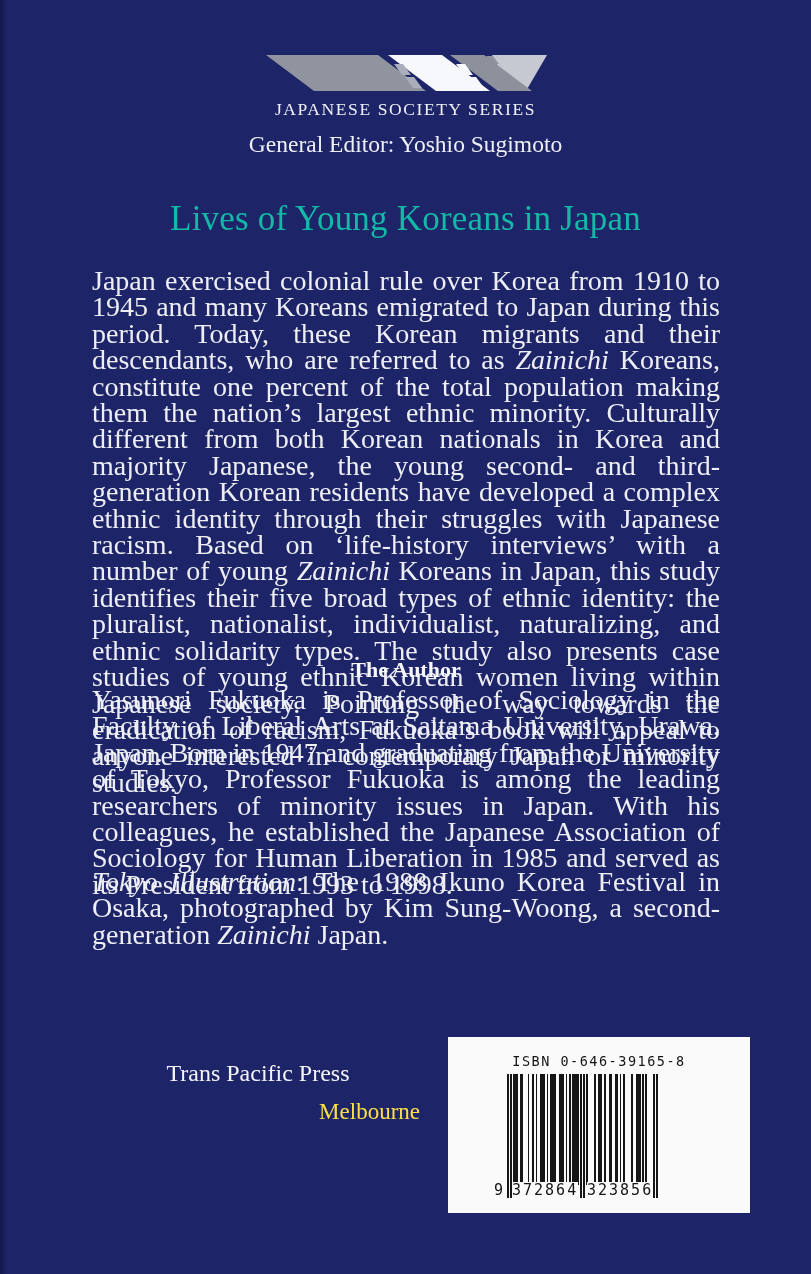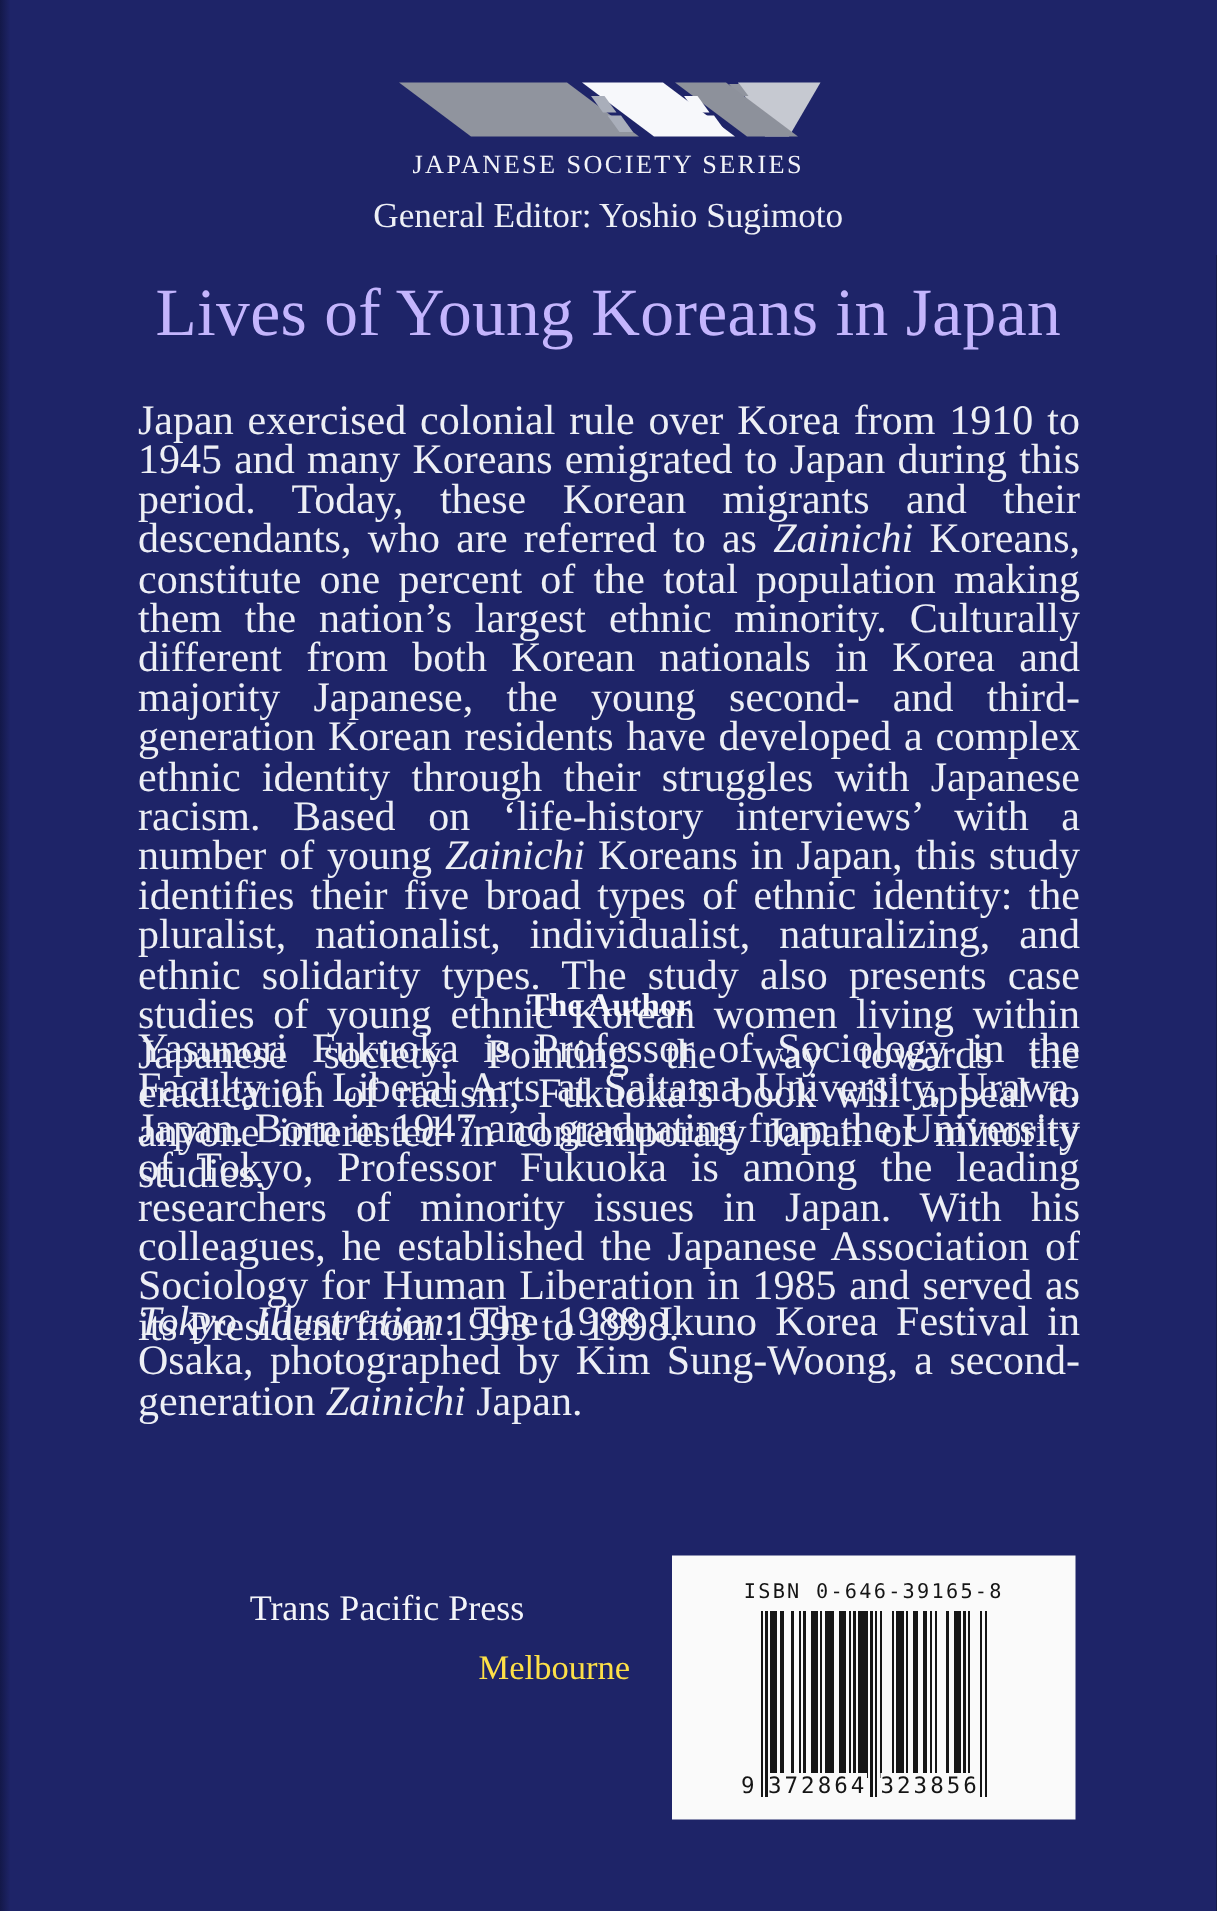--- a/index.html
+++ b/index.html
@@ -18,36 +18,36 @@
   .abs{position:absolute;}
   .centered{left:0;width:811px;text-align:center;}
 
   .logo-wrap{top:52px;left:264px;width:284px;height:42px;}
   .series-name{
     top:99px;font-size:17.5px;letter-spacing:1.6px;
     color:#f2f3f8;
   }
   .series-editor{top:131px;font-size:23.5px;color:#eef0f6;}
 
-  .book-title{top:182px;font-size:45px;color:#c4b5fd;letter-spacing:0.2px;}
+  .book-title{top:199px;font-size:35px;color:#14b8a6;letter-spacing:0.2px;}
 
   .textcol{left:92px;width:628px;font-size:28px;line-height:26.4px;
     text-align:justify;text-justify:inter-word;color:#edeff5;}
   .synopsis{top:268px;}
   .author-heading{top:657px;left:92px;width:628px;font-size:22px;font-weight:bold;color:#f6f7fb;text-align:center;}
   .author-body{top:687px;}
   .cover-note{top:869px;}
   em{font-style:italic;}
 
   .publisher-block{top:1060px;left:96px;width:324px;text-align:center;}
   .publisher-name{font-size:24px;color:#f4f5f9;}
   .publisher-city{font-size:23px;margin-top:12px;color:#fde047;text-align:right;}
 
   .barcode-box{
-    top:1037px;left:448px;width:269px;height:176px;
+    top:1037px;left:448px;width:302px;height:176px;
     background:#fafafa;
   }
   .isbn-label{
     position:absolute;top:16px;left:0;width:100%;text-align:center;
     font-family:"DejaVu Sans Mono", monospace;
     font-size:13.5px;letter-spacing:1.5px;color:#151515;
   }
   .bars-svg{position:absolute;left:59px;top:37px;width:151px;height:124px;}
   .bars-svg rect{fill:#161616;shape-rendering:crispEdges;}
   .digits{

